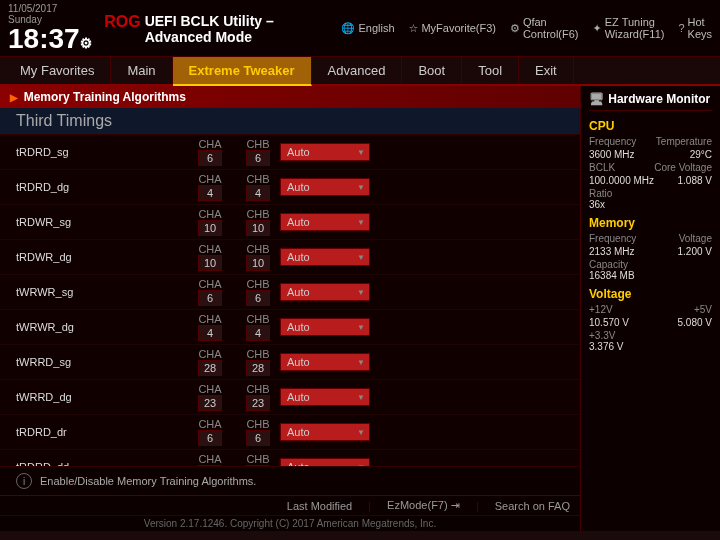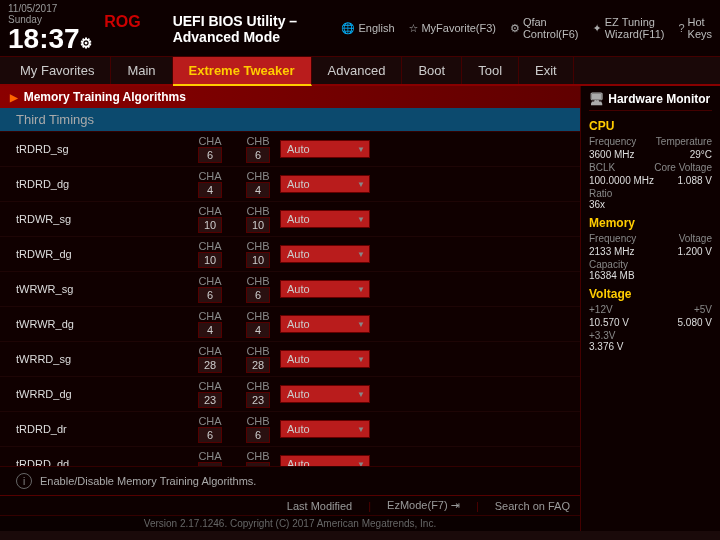--- a/index.html
+++ b/index.html
@@ -39,21 +39,21 @@
     .nav-tab {
       padding: 6px 16px;
       font-size: 13px;
       color: #ccc;
       cursor: pointer;
       border-right: 1px solid #400;
       white-space: nowrap;
     }
     .nav-tab.active {
       color: #ffcc00;
-      background: #b91c1c;
+      background: #a16207;
       border-bottom: 2px solid #ffcc00;
       margin-bottom: -2px;
       font-weight: bold;
     }
 
     
     .main-layout {
       display: flex;
       height: calc(540px - 95px);
     }
@@ -74,22 +74,22 @@
       font-weight: bold;
       display: flex;
       align-items: center;
       gap: 6px;
     }
     .section-arrow { color: #ff6600; font-size: 10px; }
 
     .sub-header {
       padding: 4px 16px;
       color: #aaa;
-      font-size: 13px;
-      background: #0c4a6e;
+      font-size: 16px;
+      background: #0f172a;
       border-bottom: 1px solid #300;
     }
 
     .params-list {
       flex: 1;
       overflow-y: auto;
       background: #100000;
     }
     .params-list::-webkit-scrollbar { width: 6px; }
     .params-list::-webkit-scrollbar-track { background: #200; }
@@ -249,23 +249,23 @@
     <div class="date-text">
       <span>11/05/2017</span>
       <br>
       <span>Sunday</span>
     </div>
     <div class="time-text">
       <span>18:37</span><span style="font-size:14px;cursor:pointer;">⚙</span>
     </div>
   </div>
 
-  <div style="flex:1; display:flex; align-items:flex-start; padding-top:2px;gap:28px;">
+  <div style="flex:1; display:flex; align-items:flex-start; padding-top:2px;">
     <span class="rog-logo">ROG</span>
-    <span style="color:#fff;font-size:14px;font-weight:bold;">UEFI BIOS Utility – Advanced Mode</span>
+    <span style="color:#fff;font-size:14px;font-weight:bold;">UEFI BCLK Utility – Advanced Mode</span>
   </div>
 
   <div class="topbar-icons">
     <span>
       <span style="color:#aaa;">🌐</span>
       <span>English</span>
     </span>
     <span>
       <span style="color:#aaa;">☆</span>
       <span>MyFavorite(F3)</span>

